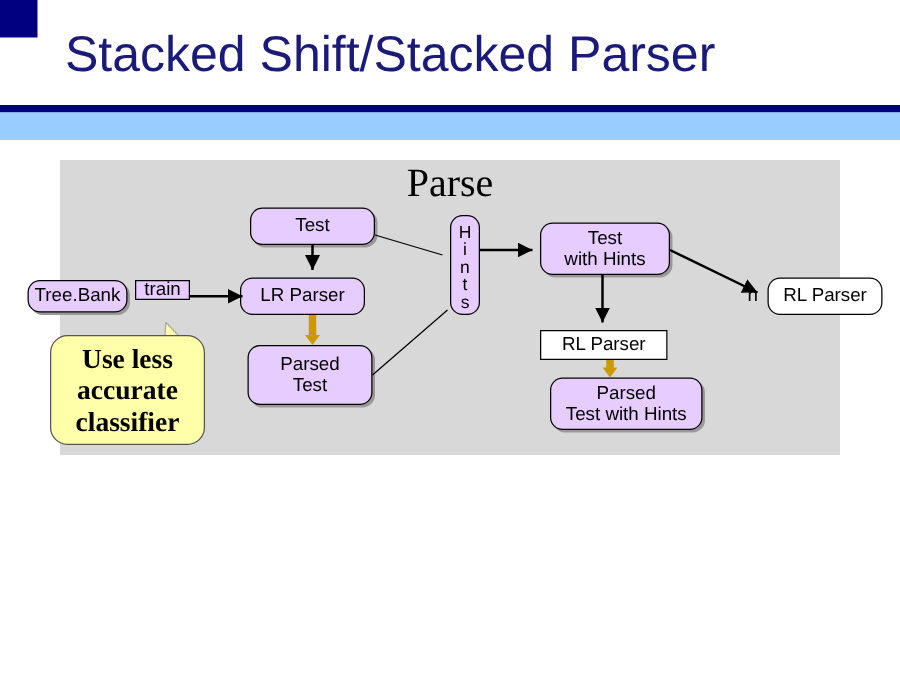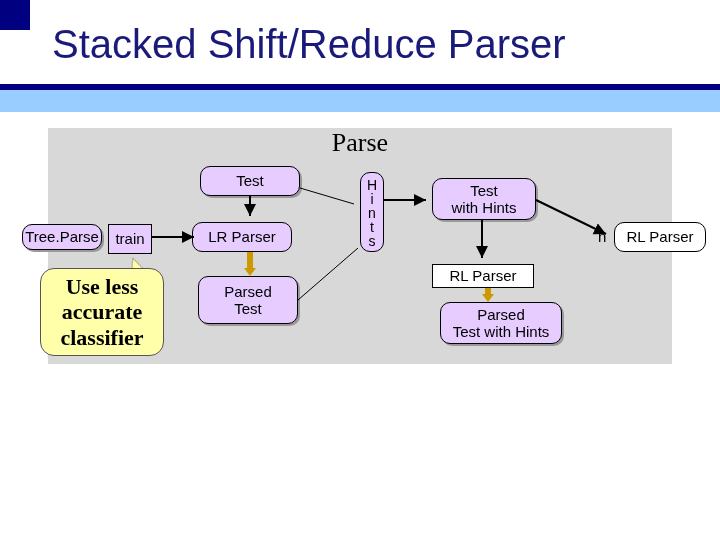--- a/index.html
+++ b/index.html
@@ -50,39 +50,39 @@
     width: 624px;
     height: 236px;
     background: #d8d8d8;
   }
   .parse-label {
     position: absolute;
     left: 48px;
     top: 128px;
     width: 624px;
     text-align: center;
-    font-size: 26px;
+    font-size: 32px;
     font-family: "Times New Roman", serif;
     color: #000;
   }
   .box {
     position: absolute;
     border: 1px solid #000;
     text-align: center;
     display: flex;
     align-items: center;
     justify-content: center;
     font-size: 15px;
     line-height: 1.15;
     background: #fff;
   }
   .lav { background: #e6ccff; }
   .box.rounded { border-radius: 10px; }
   .treebank { left: 22px; top: 224px; width: 80px; height: 26px; }
-  .train { left: 108px; top: 224px; width: 44px; height: 30px; }
+  .train { left: 108px; top: 224px; width: 44px; height: 16px; }
   .test-top { left: 200px; top: 166px; width: 100px; height: 30px; }
   .lrparser { left: 192px; top: 222px; width: 100px; height: 30px; }
   .parsed-test { left: 198px; top: 276px; width: 100px; height: 48px; }
   .hints {
     left: 360px; top: 172px; width: 24px; height: 80px;
     font-size: 14px; line-height: 1; padding-top:2px;
   }
   .test-hints { left: 432px; top: 178px; width: 104px; height: 42px; }
   .rlparser1 { left: 432px; top: 264px; width: 102px; height: 24px; }
   .rlparser2 { left: 614px; top: 222px; width: 92px; height: 30px; background:#fff; }
@@ -116,28 +116,28 @@
     left: 598px; top: 228px;
     font-size: 15px;
   }
   .box.shadow { box-shadow: 2px 2px 0 #999; }
   svg.arrow { position: absolute; overflow: visible; pointer-events:none; }
 </style>
 </head>
 <body>
 
 <div class="corner-notch"></div>
-<h1 class="title">Stacked Shift/Reduce Parser</h1>
+<h1 class="title">Stacked Shift/Stacked Parser</h1>
 <div class="underline-dark"></div>
 <div class="underline-light"></div>
 
 <div class="canvas"></div>
 <div class="parse-label">Parse</div>
 
-<div class="box lav rounded shadow treebank">Tree.Parse</div>
+<div class="box lav rounded shadow treebank">Tree.Bank</div>
 <div class="box lav train">train</div>
 
 <div class="box lav rounded shadow test-top">Test</div>
 <div class="box lav rounded lrparser">LR Parser</div>
 <div class="box lav rounded shadow parsed-test" style="white-space:pre;">Parsed
 Test</div>
 
 <div class="box lav rounded hints" style="white-space:pre;">H
 i
 n

